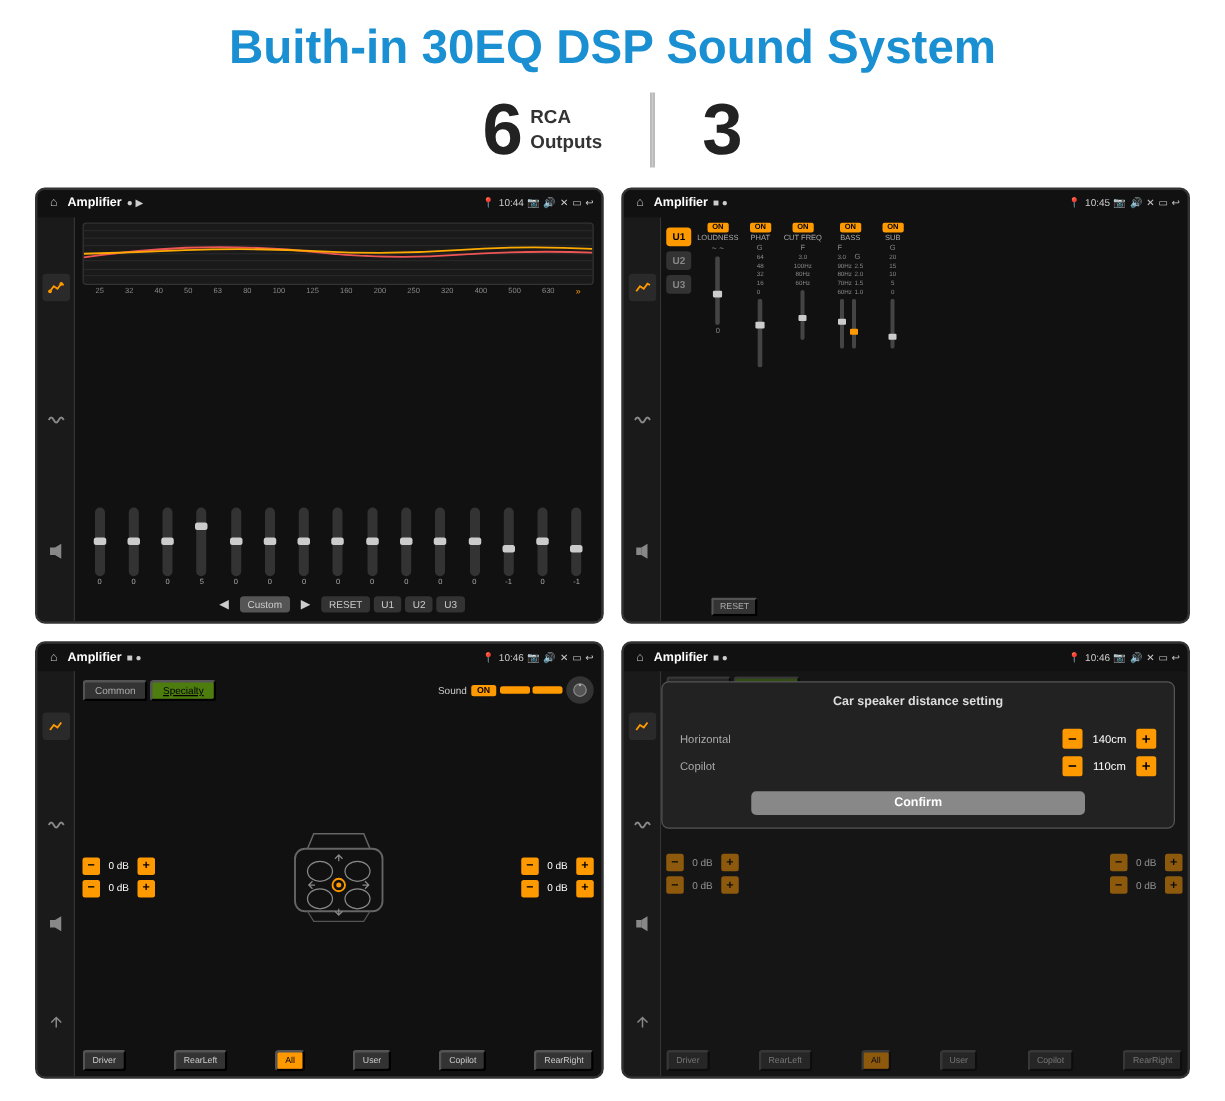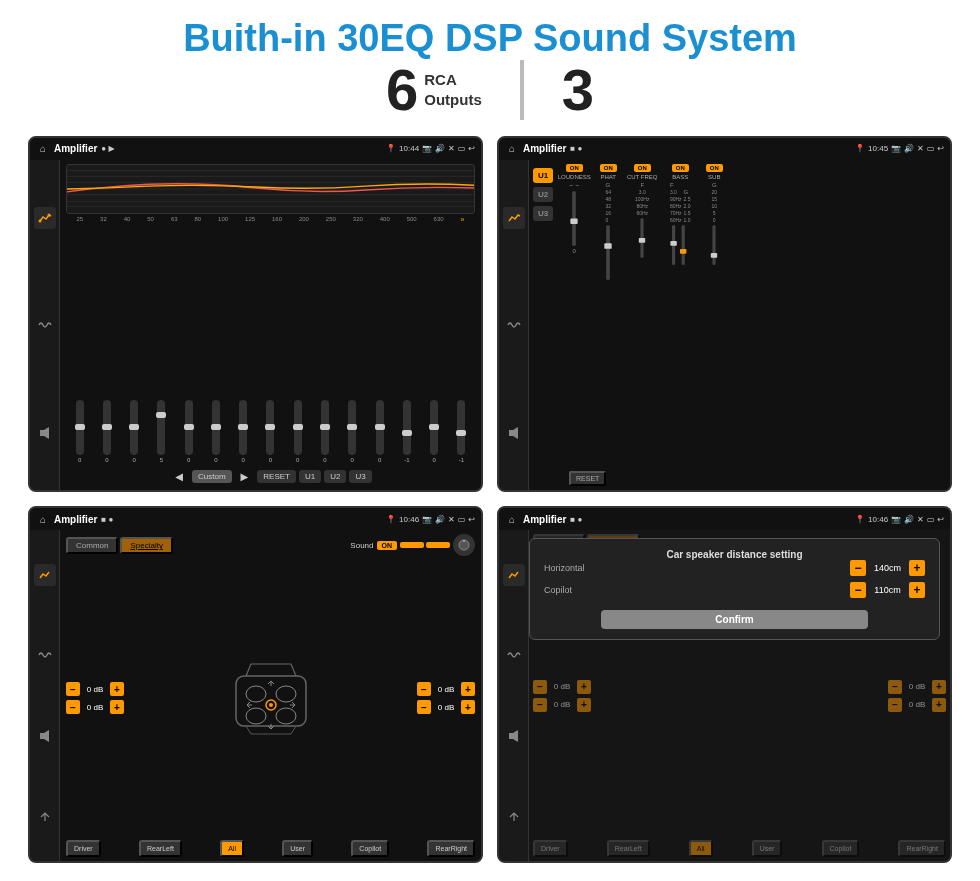--- a/index.html
+++ b/index.html
@@ -21,20 +21,21 @@
       gap: 0;
     }
 
     
     .main-title {
       font-size: 38px;
       font-weight: 900;
       color: #1a8fd1;
       text-align: center;
       line-height: 1.1;
+      margin-bottom: 14px;
     }
 
     
     .stats-row {
       display: flex;
       align-items: center;
       justify-content: center;
       gap: 0;
       width: 100%;
       margin-bottom: 16px;
@@ -326,21 +327,21 @@
 
     .tab-btn {
       background: #333;
       color: #aaa;
       font-size: 8px;
       padding: 2px 8px;
       border-radius: 3px;
       cursor: pointer;
     }
     .tab-btn.active {
-      background: #a16207;
+      background: #4d7c0f;
       color: #000;
       text-decoration: underline;
     }
 
     .on-btn-small {
       background: #f90;
       color: #000;
       font-size: 7px;
       font-weight: bold;
       padding: 1px 5px;
@@ -411,21 +412,21 @@
       background: #222;
       border-radius: 6px;
       padding: 10px 14px;
       border: 1px solid #555;
       z-index: 10;
     }
     .dialog-title {
       font-size: 10px;
       color: #ddd;
       text-align: center;
-      margin-bottom: 0;
+      margin-bottom: 16px;
       font-weight: bold;
     }
     .dialog-row {
       display: flex;
       align-items: center;
       justify-content: space-between;
       margin-bottom: 6px;
     }
     .dialog-label {
       font-size: 9px;

